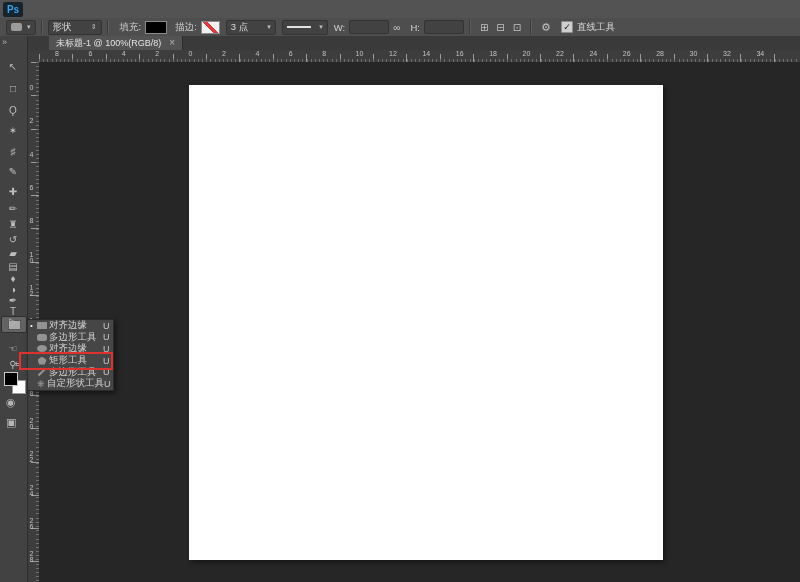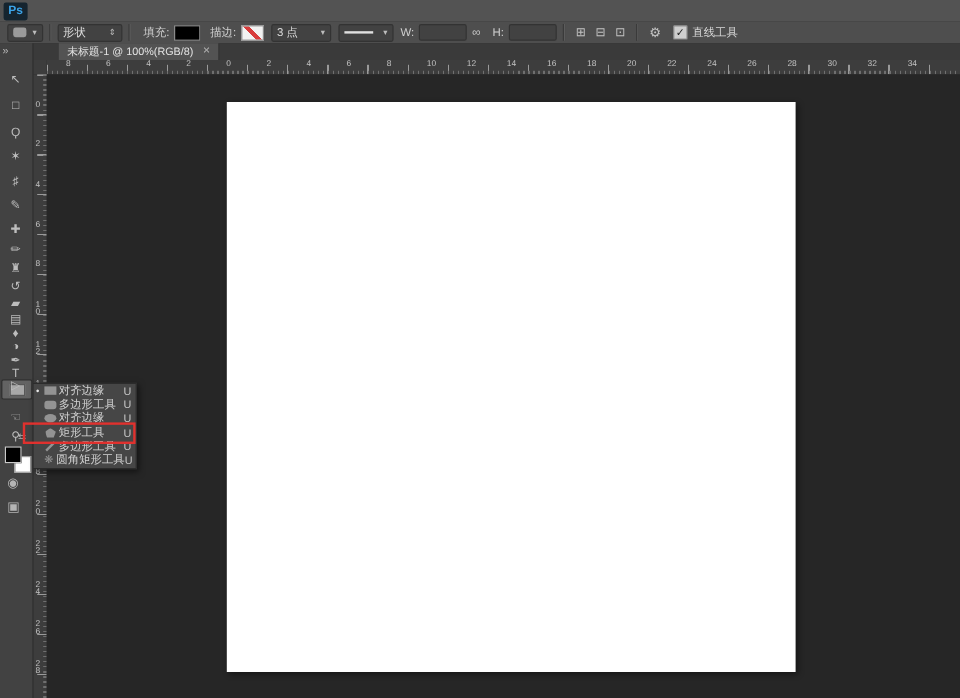--- a/index.html
+++ b/index.html
@@ -261,19 +261,19 @@
         <span class="fly-dot"></span>
         <span class="fly-ic">
           <span class="fi fi-line"></span>
         </span>
         <span class="fly-label">多边形工具</span>
         <span class="fly-key">U</span>
       </div>
       <div class="fly-row">
         <span class="fly-dot"></span>
         <span class="fly-ic fi-custom">❋</span>
-        <span class="fly-label">圆角矩形工具</span>
+        <span class="fly-label">自定形状工具</span>
         <span class="fly-key">U</span>
       </div>
     </div>
   <div id="red-box" style="border-color: rgb(224, 49, 46);"></div>
 
 </div>
 
 </body></html>

